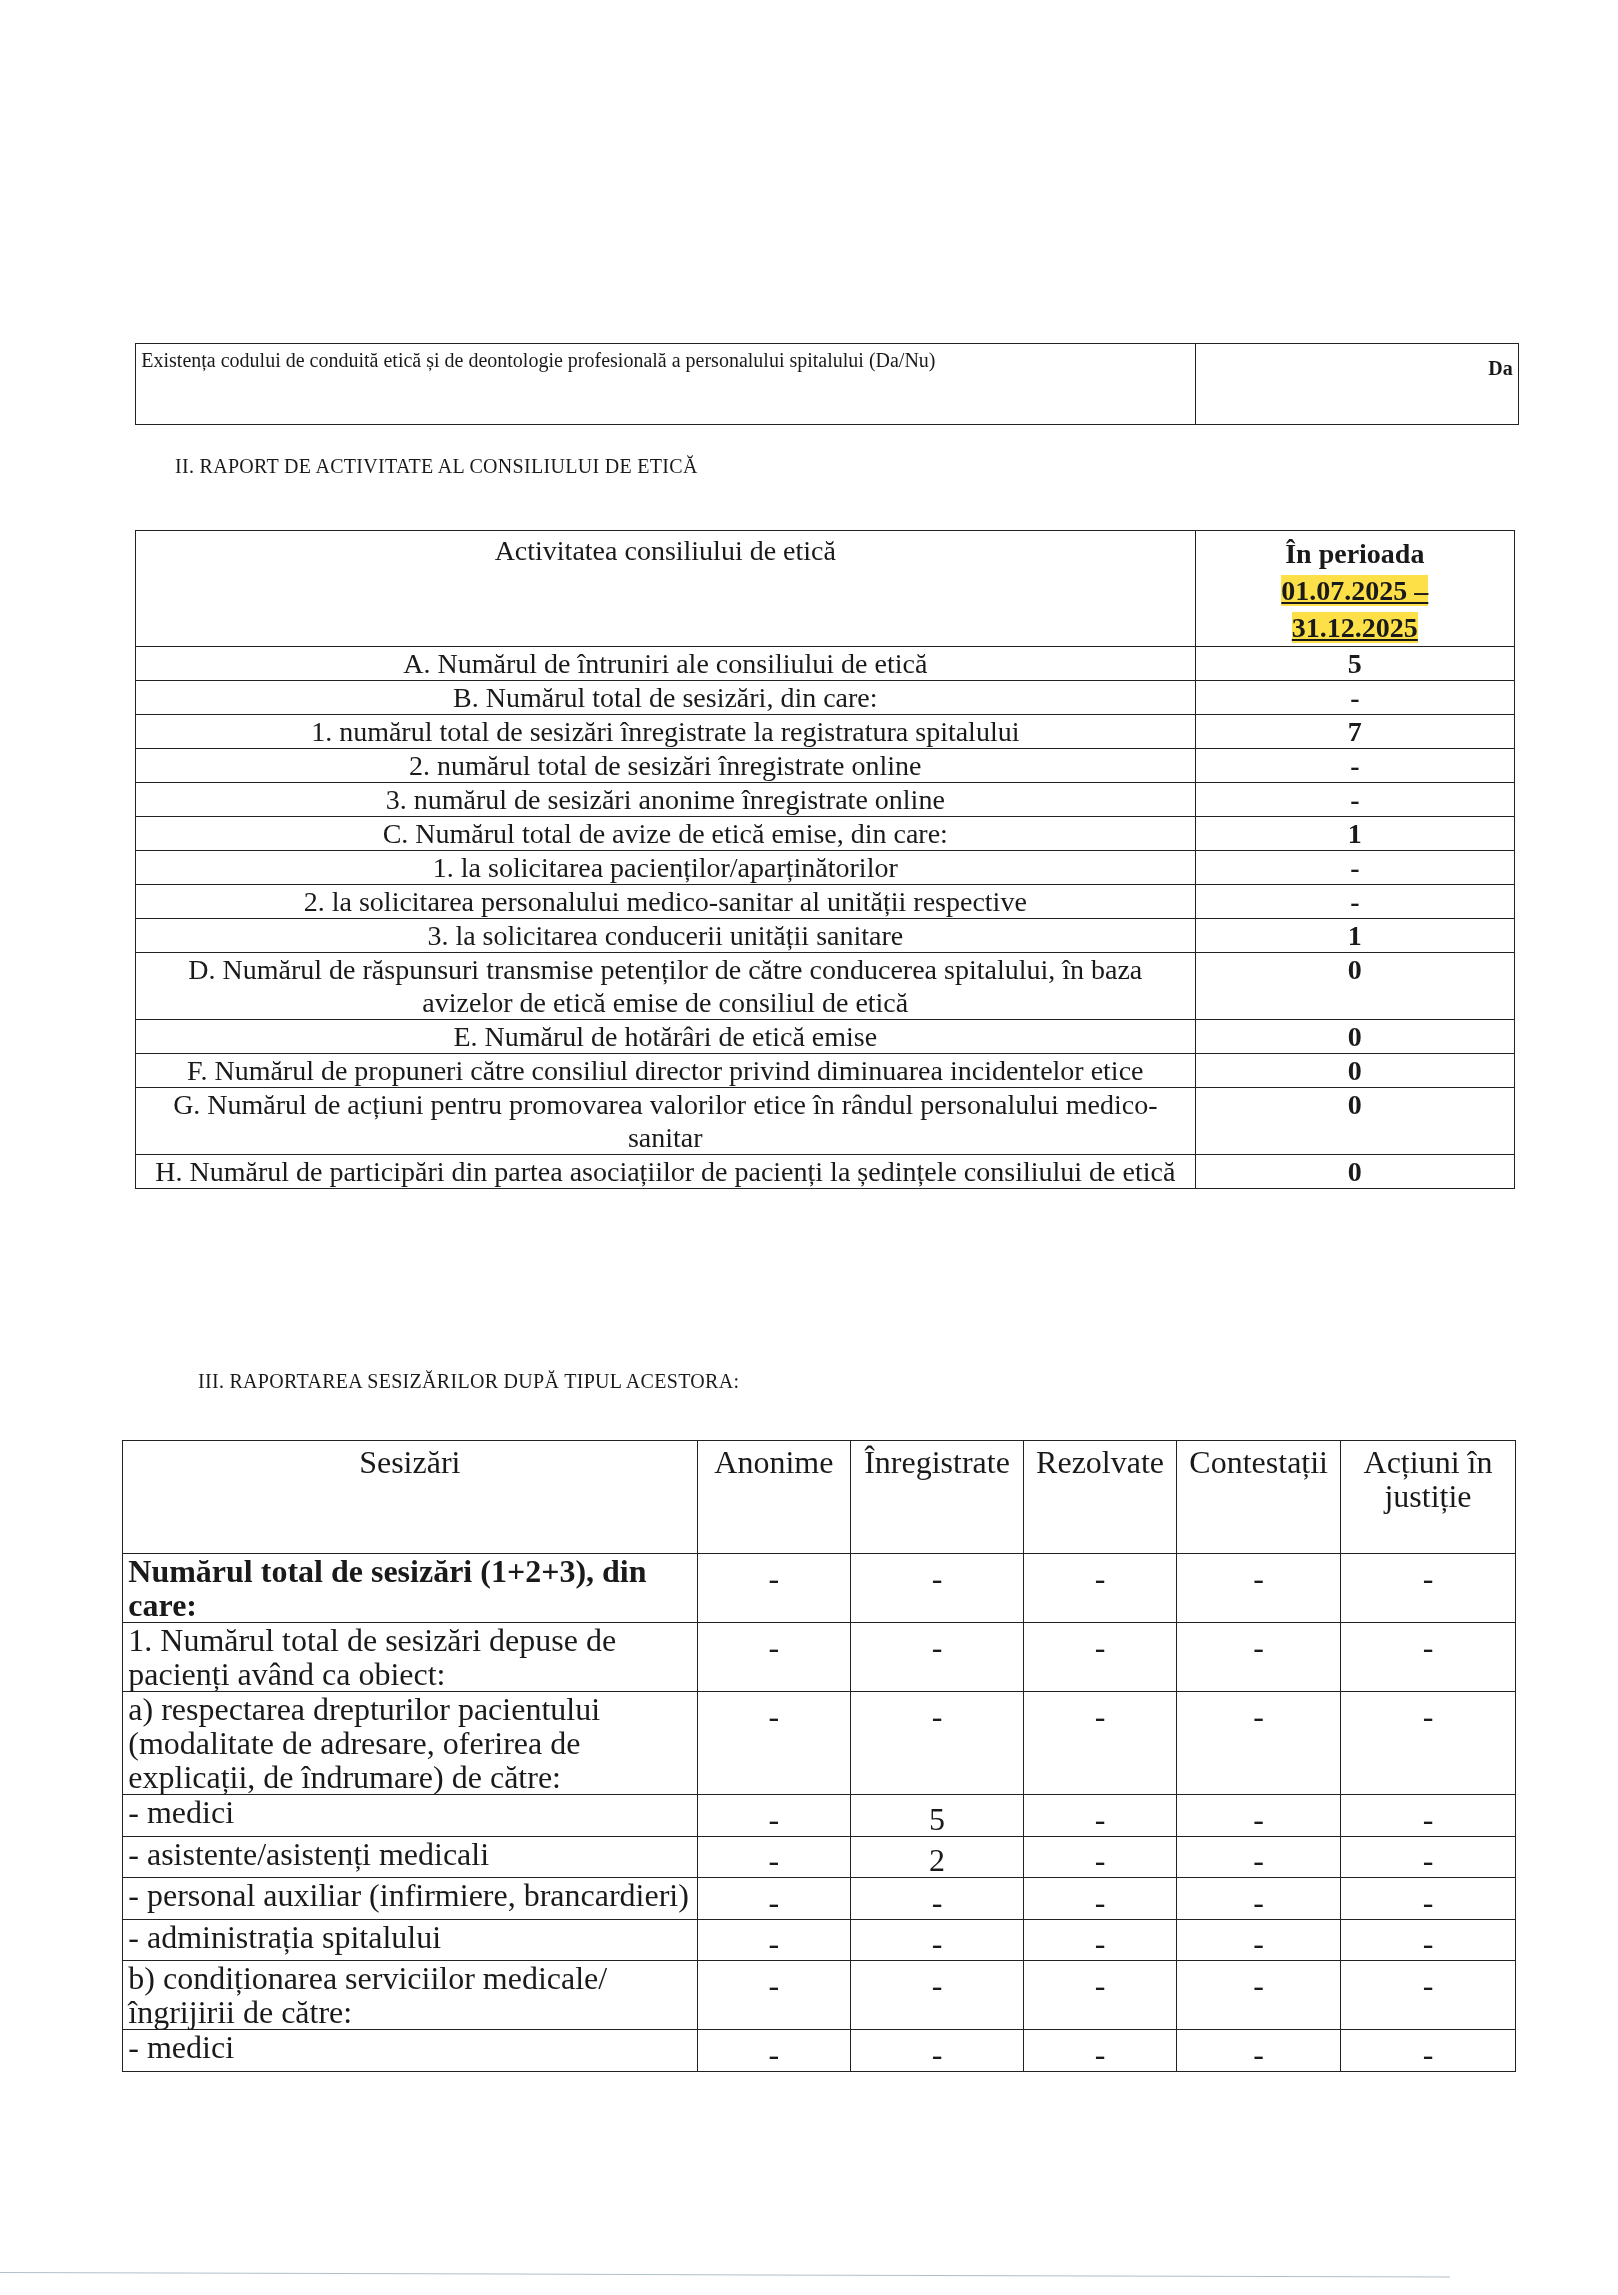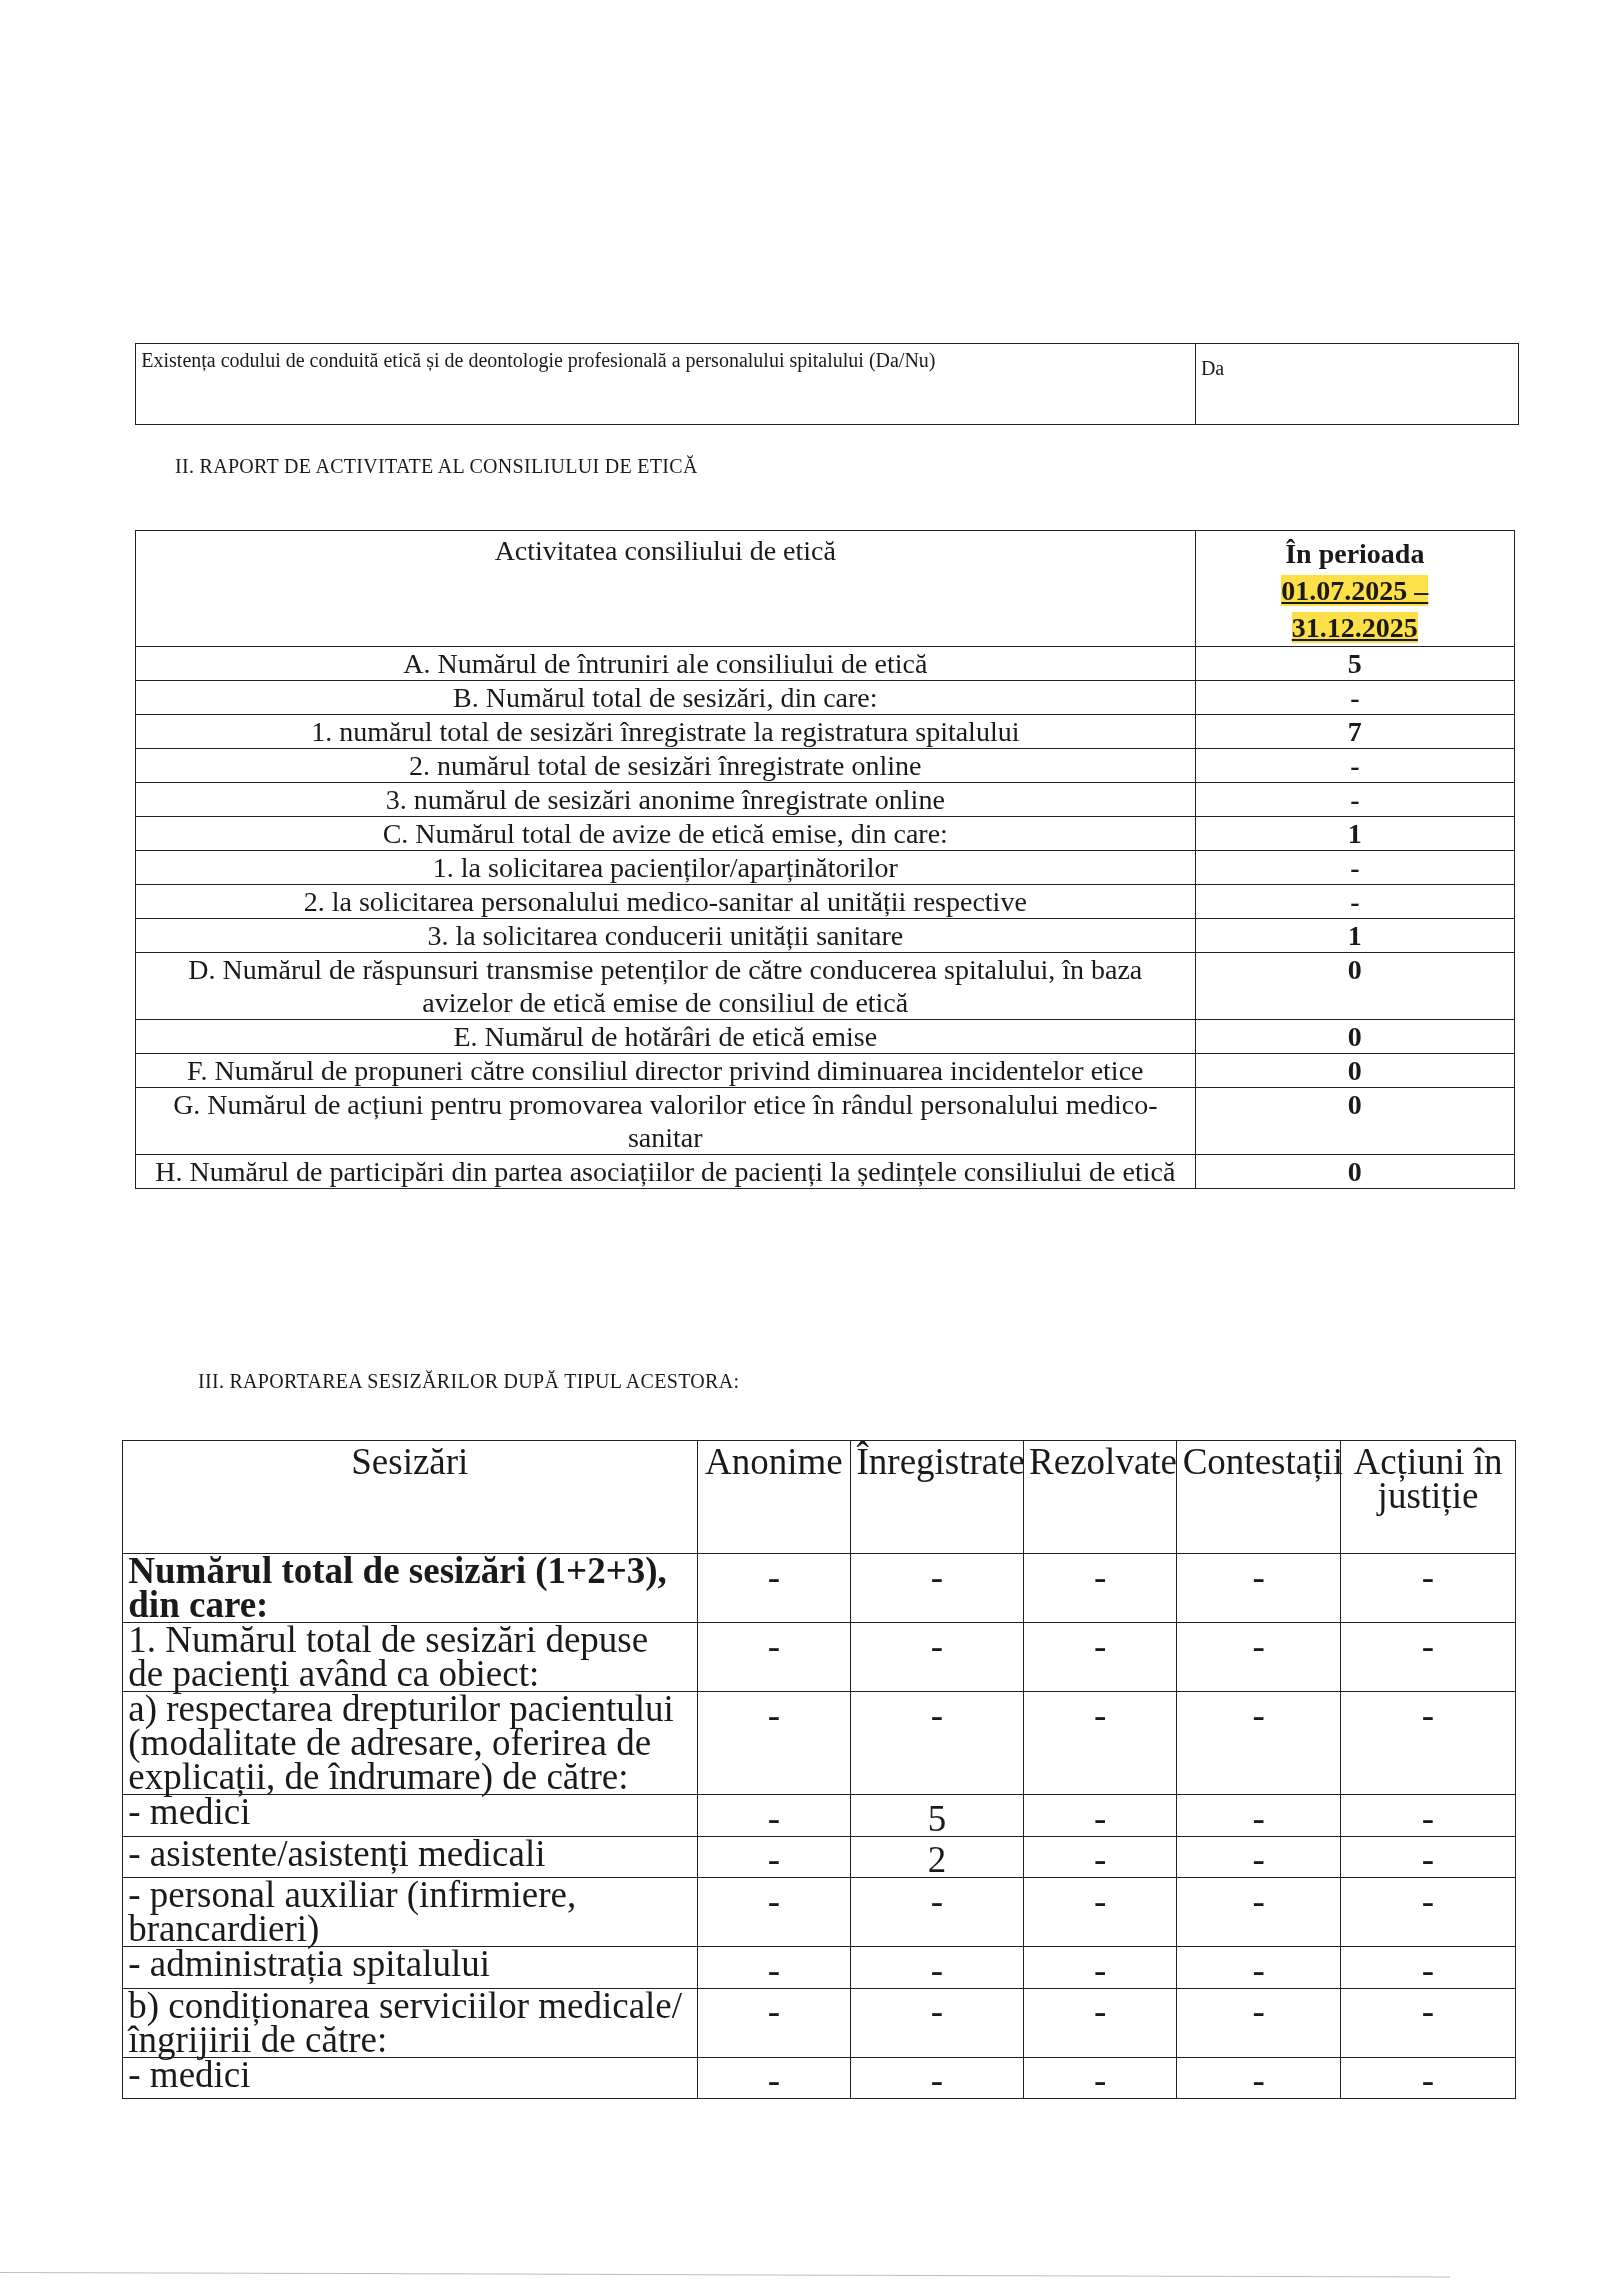--- a/index.html
+++ b/index.html
@@ -6,33 +6,33 @@
   body {
     width: 1619px; height: 2295px; position: relative; overflow: hidden;
     font-family: "Liberation Serif", "DejaVu Serif", serif;
     color: #1a1a1a;
   }
   .page { position: absolute; left: 0; top: 0; width: 1619px; height: 2295px; }
   table { border-collapse: collapse; position: absolute; table-layout: fixed; }
   td, th { border: 1.3px solid #222; font-weight: normal; vertical-align: top; padding: 0 5.3px; }
   .t1 { left: 135px; top: 343px; width: 1384px; }
   .t1 td { font-size: 20px; line-height: 33px; height: 72px; }
-  .t1 .val { text-align: left; font-weight: normal; padding-top: 8px; }
+  .t1 .val { text-align: right; font-weight: bold; padding-top: 8px; }
   .heading { position: absolute; font-size: 20px; letter-spacing: 0.3px; }
   .h2 { left: 175px; top: 455px; }
   .h3 { left: 198px; top: 1370px; }
   .t2 { left: 135px; top: 530px; width: 1380px; }
   .t2 td { font-size: 28px; line-height: 33px; }
   .t2 .label { width: 1048px; text-align: center; }
   .t2 .val { text-align: center; font-weight: bold; }
   .t2 .hdr-label { height: 112px; padding-top: 2.6px; }
   .t2 .hdr-val { text-align: center; font-weight: bold; line-height: 37px; padding-top: 4px; }
   .t2 .hl { background: #fde047; text-decoration: underline; }
   .t3 { left: 122px; top: 1440px; width: 1394px; }
-  .t3 td { font-size: 37px; line-height: 34px; }
+  .t3 td { font-size: 32px; line-height: 34px; }
   .t3 .c0 { width: 563px; }
   .t3 .hc { text-align: center; padding-top: 4px; }
   .t3 .num { text-align: center; padding-top: 6.6px; }
   .t3 .bold { font-weight: bold; }
   .scanline { position: absolute; left: 0; top: 2272px; width: 1450px; height: 1.3px; background: #8ea4b0; transform: rotate(0.18deg); transform-origin: left; opacity: 0.7; }
 </style>
 </head>
 <body>
 
 <div class="page">

